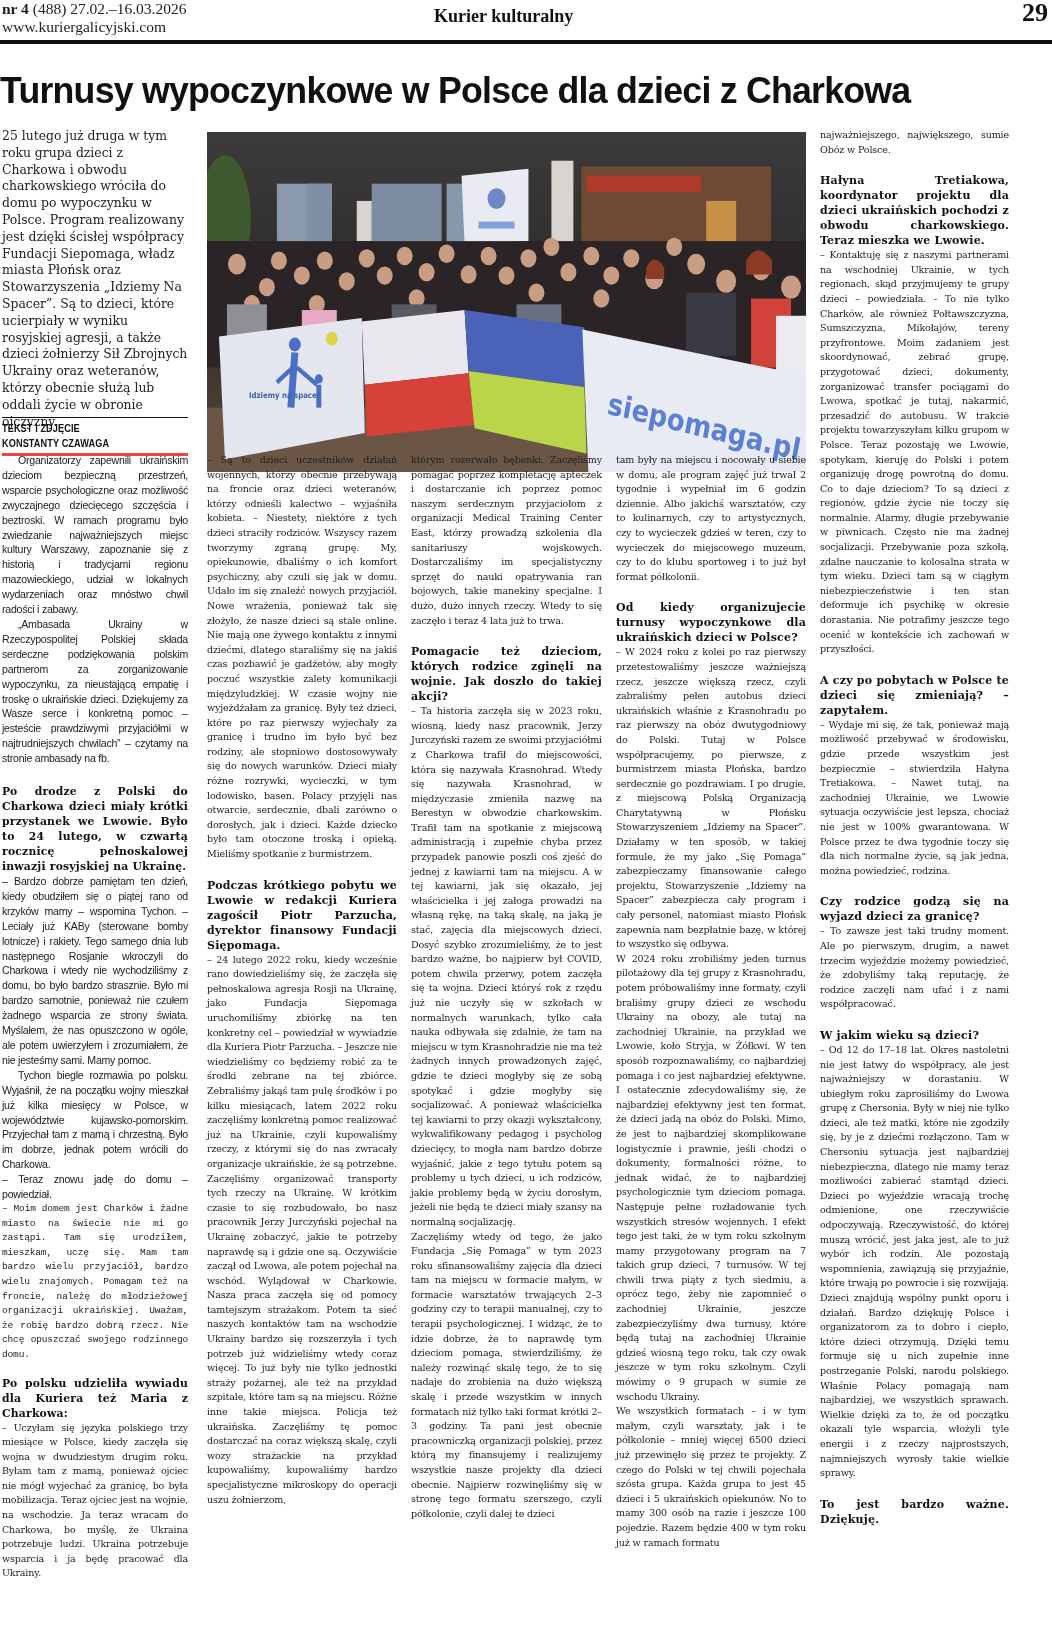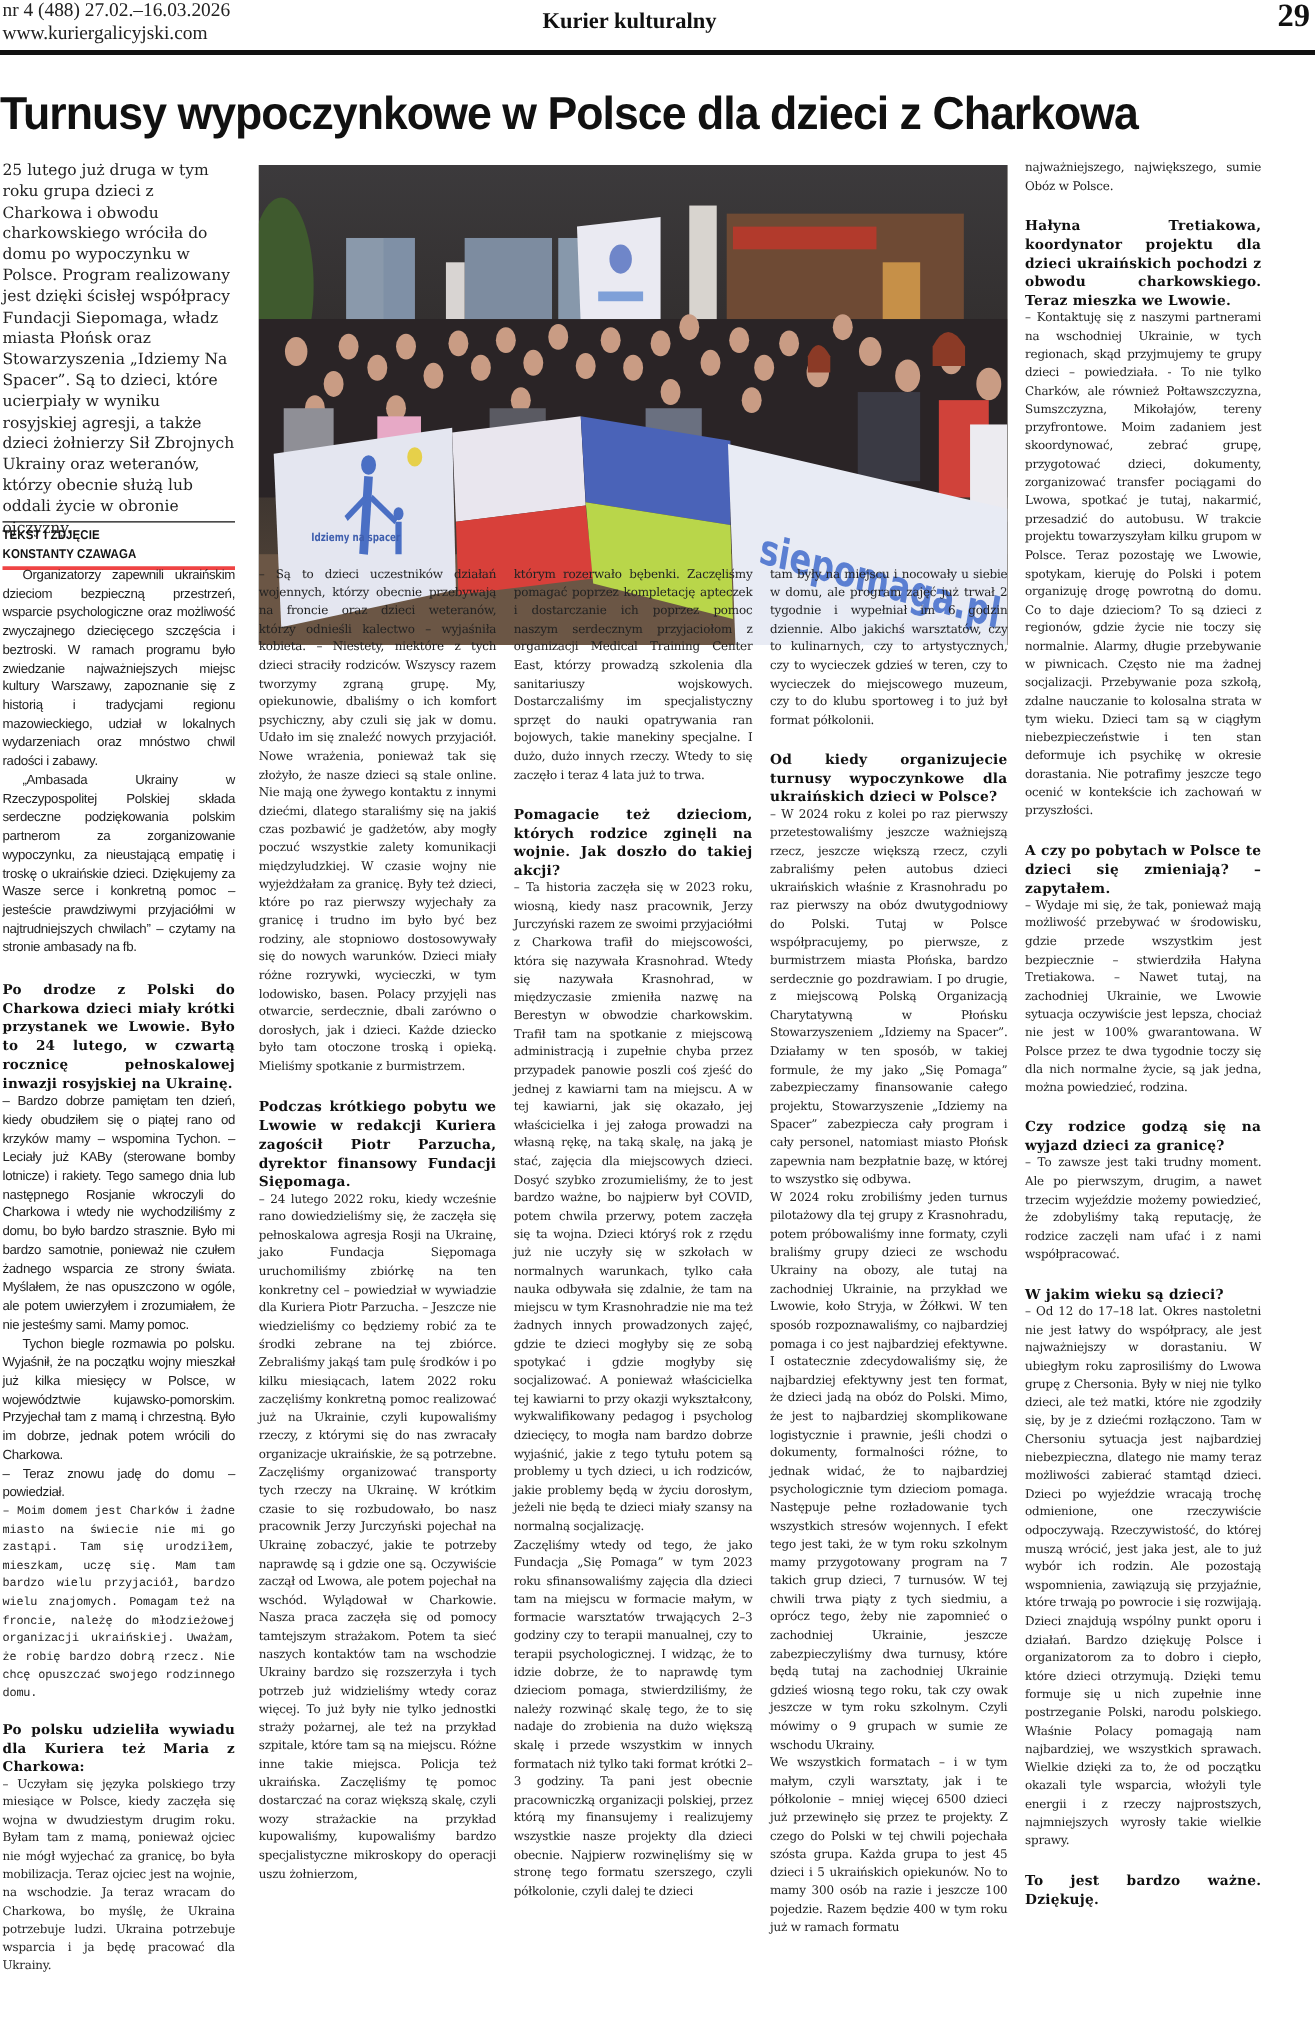--- a/index.html
+++ b/index.html
@@ -2,21 +2,21 @@
 <html><head>
 <meta charset="utf-8">
 <style>
   * { box-sizing: border-box; margin: 0; padding: 0; }
   html, body { width: 1052px; height: 1635px; background: #ffffff; overflow: hidden; }
   body { position: relative; color: #1a1a1a; font-family: "DejaVu Serif", serif; }
 
   
   .masthead { position: absolute; left: 0; top: 0; width: 1052px; height: 44px; }
   .issue-line { position: absolute; left: 2px; top: 0px; font-family: "Liberation Serif", serif; font-size: 15.5px; line-height: 18px; color: #222; }
-  .issue-line b { font-weight: normal; }
+  .issue-line b { font-weight: bold; }
   .site-line { position: absolute; left: 2px; top: 18px; font-family: "Liberation Serif", serif; font-size: 15.5px; line-height: 18px; color: #222; }
   .section-name { position: absolute; left: 434px; top: 6px; font-family: "Liberation Serif", serif; font-weight: bold; font-size: 18px; color: #111; }
   .page-num { position: absolute; right: 4px; top: -2px; font-family: "Liberation Serif", serif; font-weight: bold; font-size: 26px; color: #111; }
   .mast-rule { position: absolute; left: 0; top: 40px; width: 1052px; height: 4px; background: #111; }
 
   
   .headline { position: absolute; left: 0; top: 70px; font-family: "Liberation Sans", sans-serif; font-weight: bold; font-size: 37px; letter-spacing: -0.8px; color: #111; white-space: nowrap; transform: scaleX(0.965); transform-origin: left top; }
 
   
   .lead { position: absolute; left: 2px; top: 128px; width: 186px; font-family: "DejaVu Serif", serif; font-size: 12.4px; line-height: 16.8px; color: #222; }
@@ -32,21 +32,21 @@
   .cond { font-family: "Liberation Sans Narrow", "Liberation Sans", sans-serif; font-size: 10.6px; line-height: 14.9px; letter-spacing: -0.25px; }
   .serif { font-family: "DejaVu Serif", serif; font-size: 9.55px; line-height: 14.6px; letter-spacing: -0.15px; }
 
   #col1 { left: 2px; top: 453px; width: 186px; }
   #col2 { left: 207px; top: 453px; width: 190px; }
   #col3 { left: 411px; top: 453px; width: 191px; }
   #col4 { left: 616px; top: 453px; width: 190px; }
   #col5 { left: 820px; top: 128px; width: 189px; }
 
   
-  .photo { position: absolute; left: 207px; top: 132px; width: 599px; height: 384px; overflow: hidden; background: #3a342f; }
+  .photo { position: absolute; left: 207px; top: 132px; width: 599px; height: 340px; overflow: hidden; background: #3a342f; }
   .photo svg { width: 100%; height: 100%; display: block; }
 </style>
 </head>
 <body>
 
 <header class="masthead">
   <div class="issue-line">
     <b>nr 4</b>
     <span>(488) 27.02.–16.03.2026</span>
   </div>

